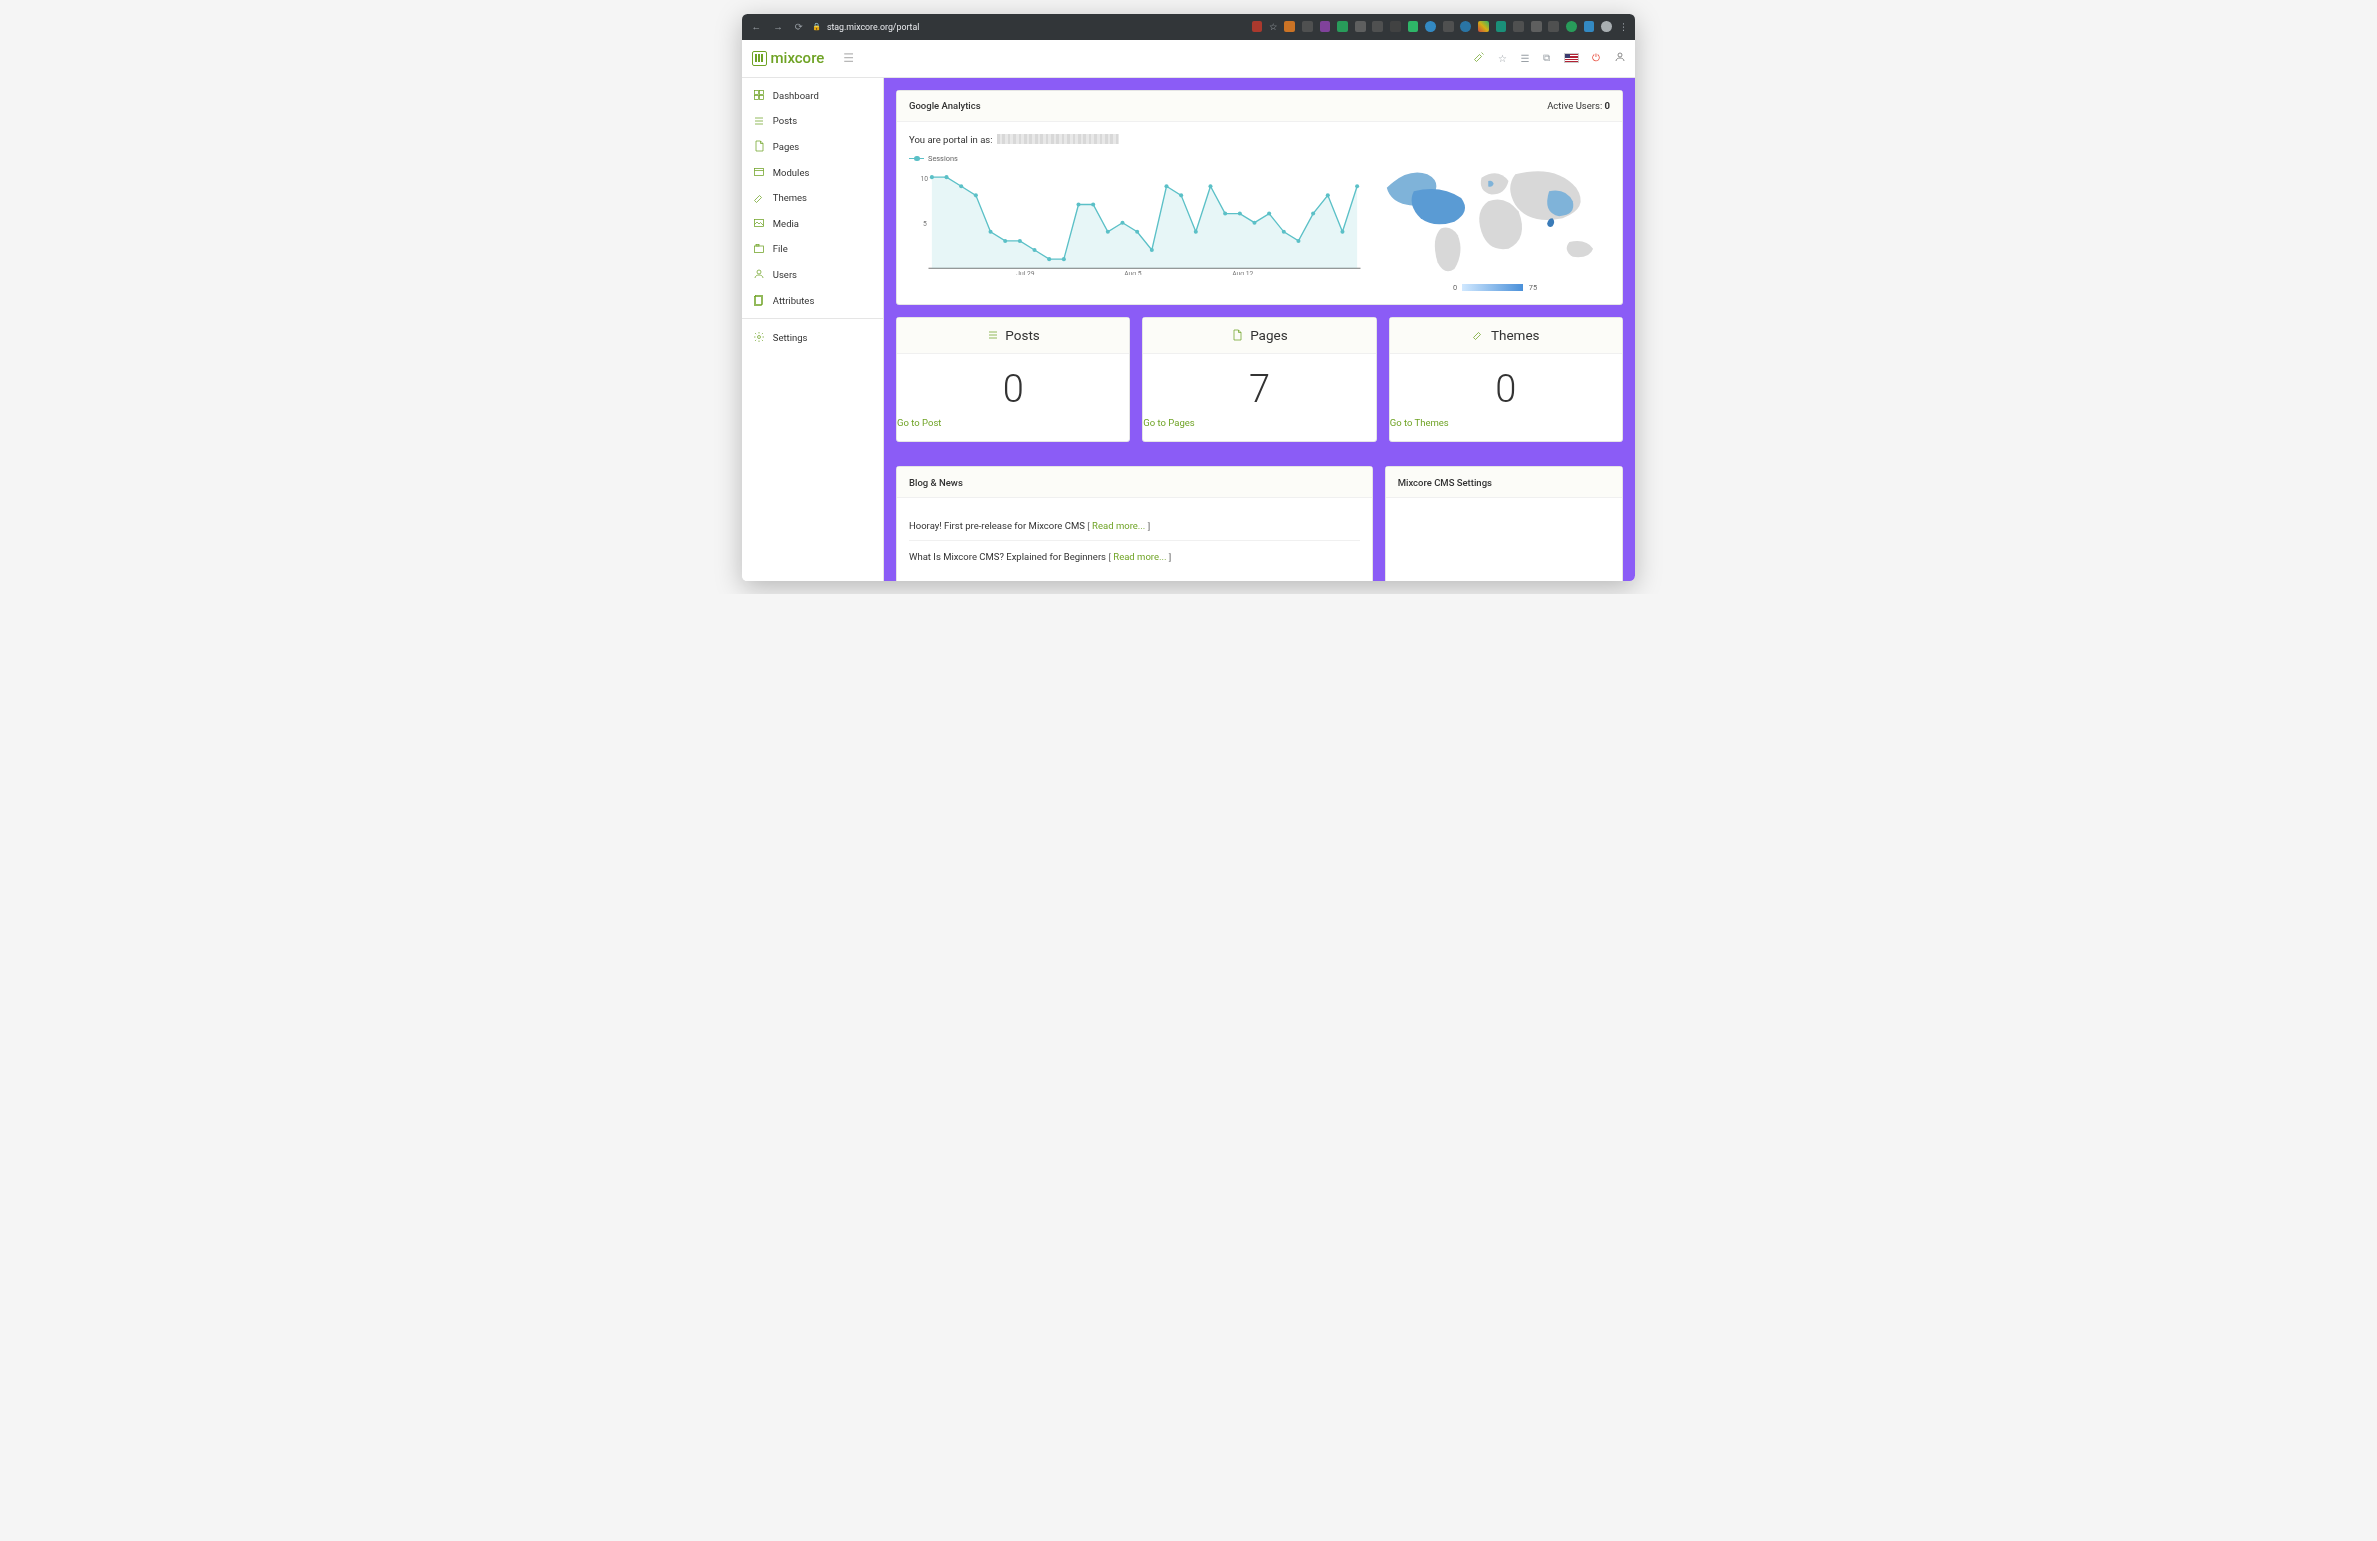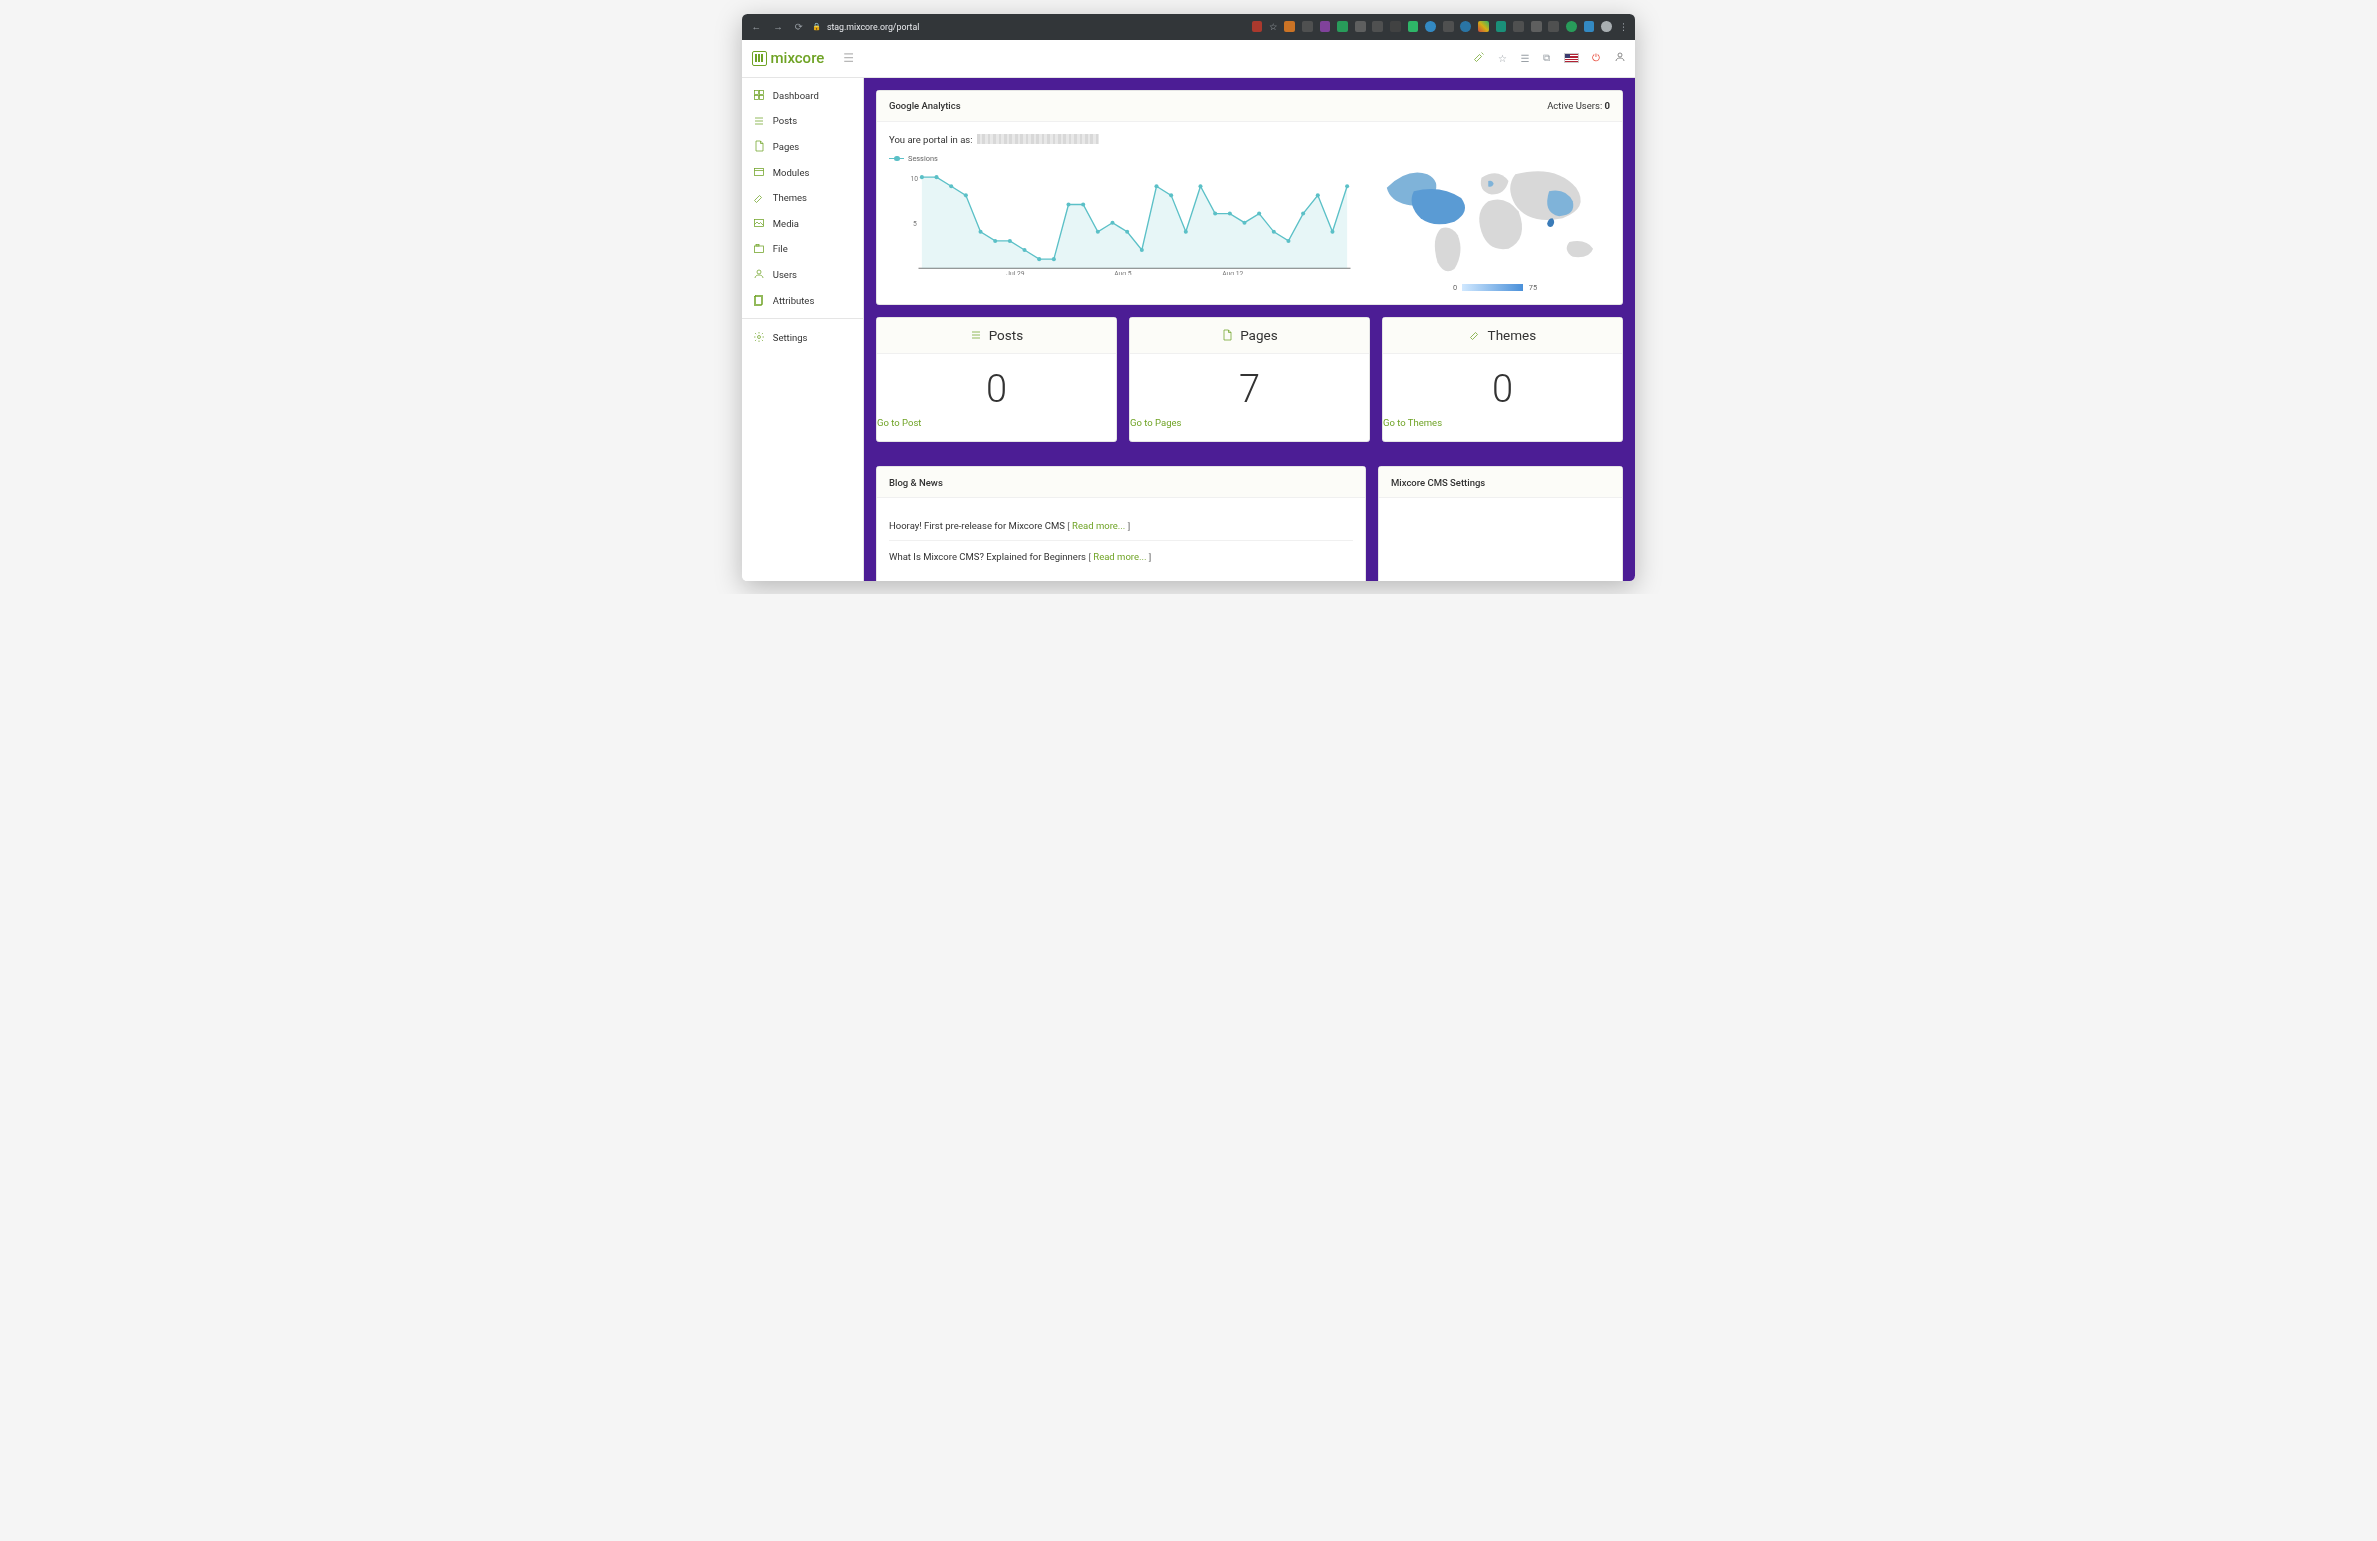--- a/index.html
+++ b/index.html
@@ -25,25 +25,25 @@
 .brand-bars{display:flex;gap:1.4px}
 .brand-bars span{width:2px;height:8px;background:#6fa325}
 .hamburger{color:#b8b8b8;font-size:12px;margin-left:12px;cursor:pointer}
 .spacer{flex:1}
 .appicons{display:flex;gap:13.5px;align-items:center;color:#9aa0a6}
 .appicon{cursor:pointer;font-size:10px}
 .flag{width:15px;height:9.5px;background:linear-gradient(#b22234 0 15%,#fff 15% 30%,#b22234 30% 45%,#fff 45% 60%,#b22234 60% 75%,#fff 75% 90%,#b22234 90% 100%);position:relative;border:0.7px solid #ccc}
 .flag::before{content:"";position:absolute;top:0;left:0;width:45%;height:55%;background:#3c3b6e}
 .power{color:#e74c3c}
 .body{display:flex;flex:1;overflow:hidden}
-.sidebar{width:122px;border-right:0.7px solid #e5e5e5;padding:5px 0}
+.sidebar{width:142px;border-right:0.7px solid #e5e5e5;padding:5px 0}
 .navitem{display:flex;align-items:center;gap:8px;padding:6.8px 10.8px;color:#333;font-size:9.5px;cursor:pointer}
 .navicon{width:12px;height:12px;color:#6fa325;flex-shrink:0}
 .navdivider{height:0.7px;background:#e5e5e5;margin:5.4px 0}
-.content{flex:1;padding:12px;overflow:auto;background:#4c1d95}
+.content{flex:1;padding:12px;overflow:auto;background:#8b5cf6}
 .card{background:#fff;border:0.7px solid #e5e5e5;border-radius:2.7px;margin-bottom:12px}
 .card-hd{padding:9.5px 12px;border-bottom:0.7px solid #f0f0f0;background:#fcfcf8;display:flex;align-items:center}
 .card-title{font-size:9.5px;color:#333;font-weight:500}
 .card-bd{padding:12px}
 .active-users{margin-left:auto;font-size:9.5px;color:#333}
 .logged{font-size:9.5px;color:#333;margin-bottom:9.5px;display:flex;align-items:center;gap:4px}
 .blur{width:122px;height:10.8px;background:repeating-linear-gradient(90deg,#d8d8d8 0 2.7px,#e8e8e8 2.7px 5.4px);filter:blur(0.7px)}
 .ana-row{display:flex;gap:13.5px}
 .chart{flex:1}
 .legend{display:flex;align-items:center;gap:4px;font-size:7.4px;color:#666;margin-bottom:4px}

